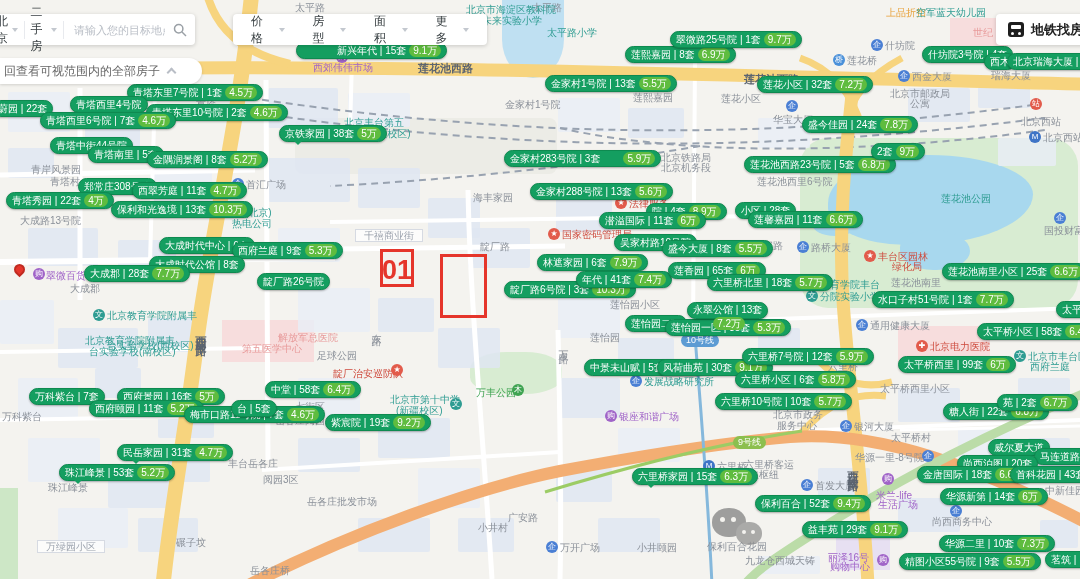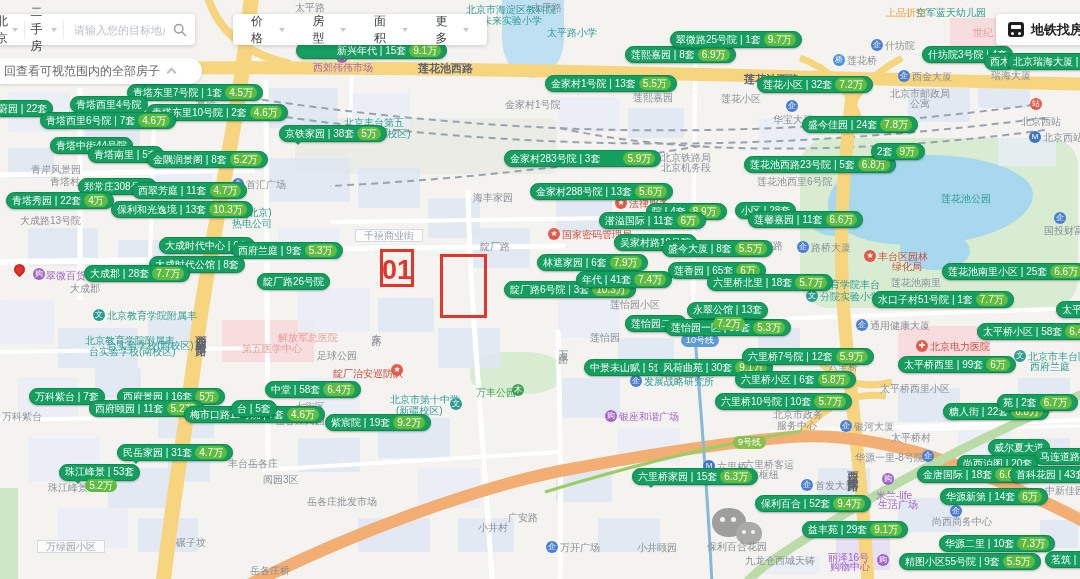--- a/index.html
+++ b/index.html
@@ -644,21 +644,21 @@
         <span class="bp">5.2万</span>
       </div>
       <div class="badge" style="left: 184px; top: 406px;">
         <span>梅市口路11号院 | 7套</span>
         <span class="bp">4.6万</span>
       </div>
       <div class="badge pt" style="left: 117px; top: 444px;">
         <span>民岳家园 | 31套</span>
         <span class="bp">4.7万</span>
       </div>
-      <div class="badge pt" style="left: 59px; top: 464px; flex-direction: column;">
+      <div class="badge pt" style="left: 59px; top: 464px;">
         <span>珠江峰景 | 53套</span>
         <span class="bp">5.2万</span>
       </div>
       <div class="badge pt" style="left: 279px; top: 125px;">
         <span>京铁家园 | 38套</span>
         <span class="bp">5万</span>
       </div>
       <div class="badge" style="left: 257px; top: 273px;">
         <span>靛厂路26号院</span>
       </div>

